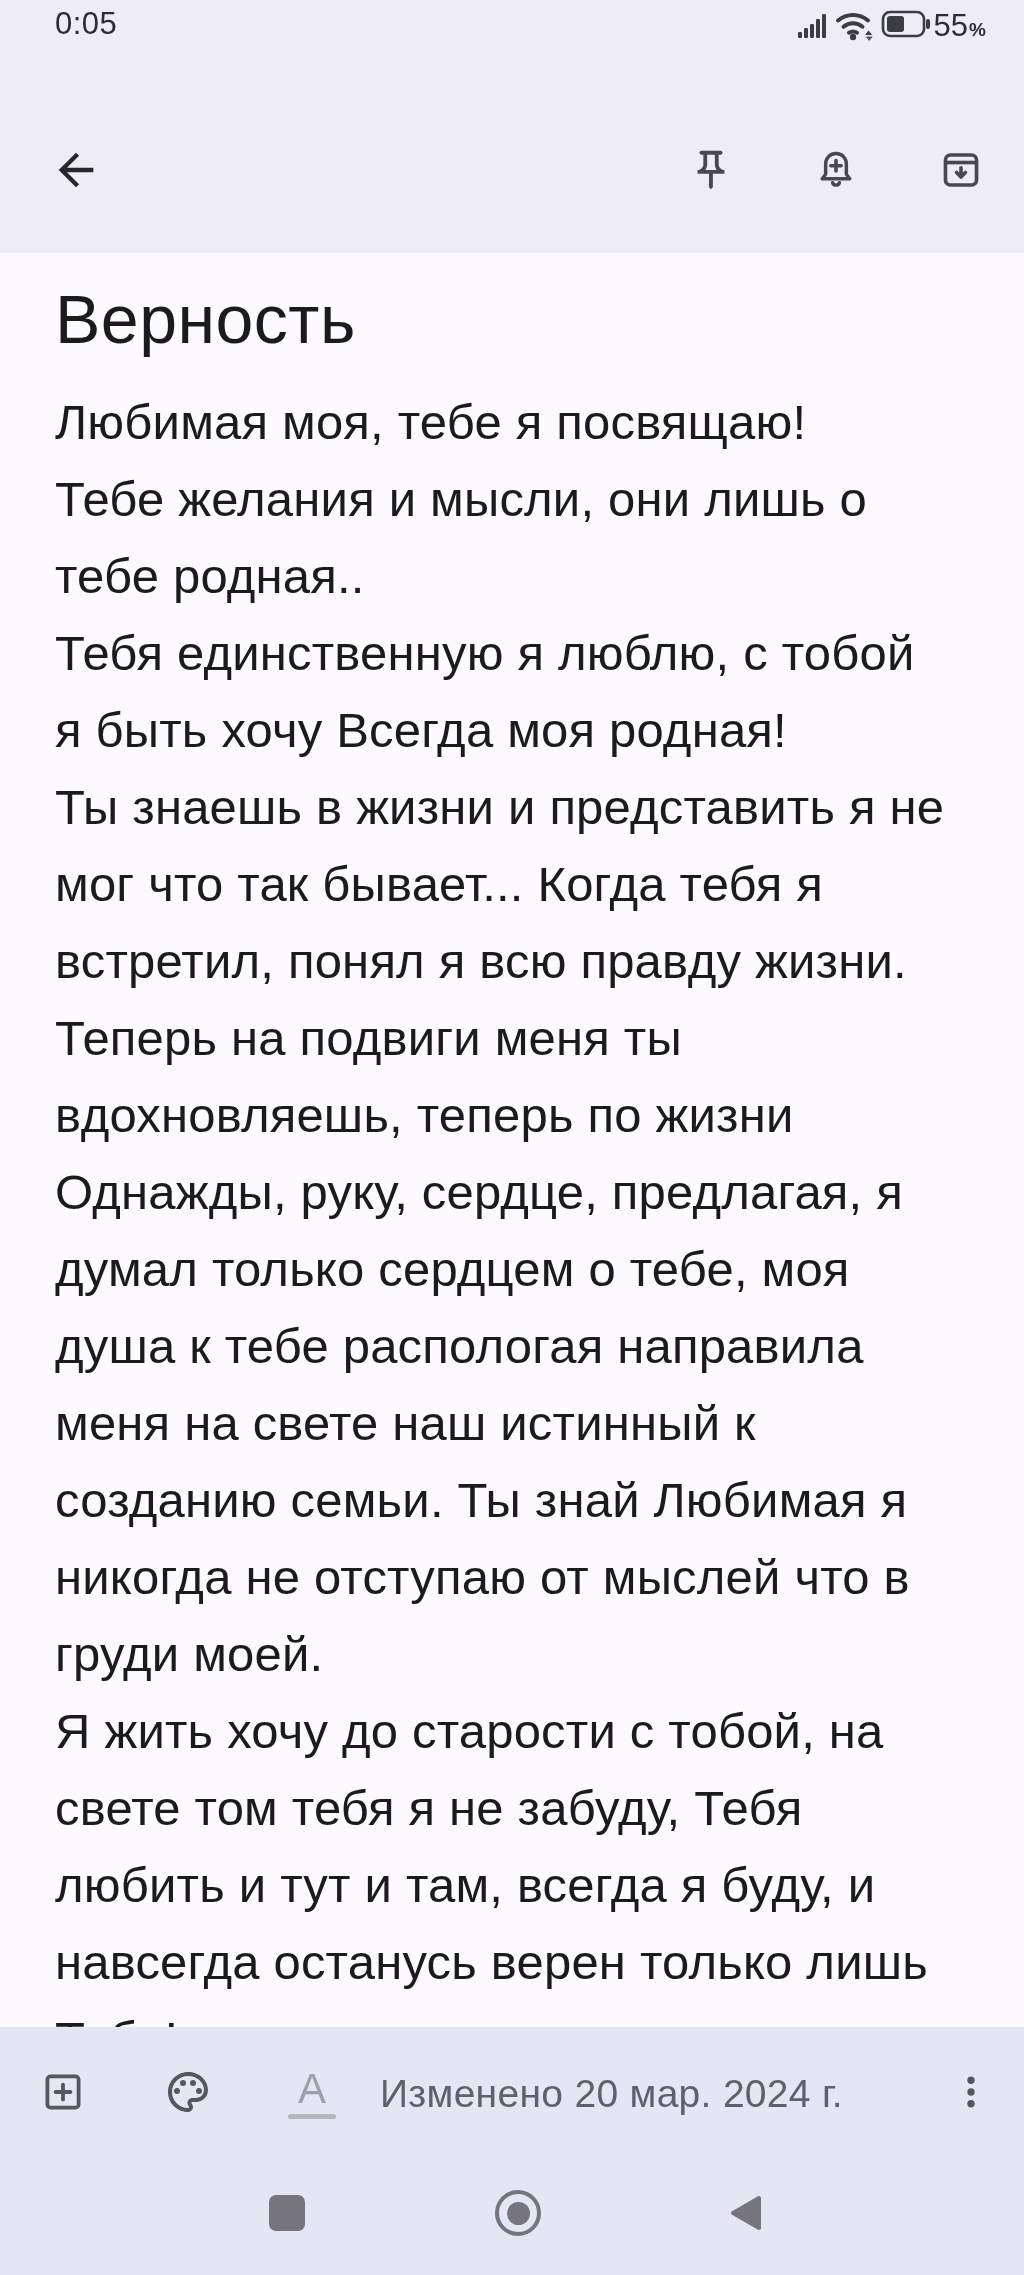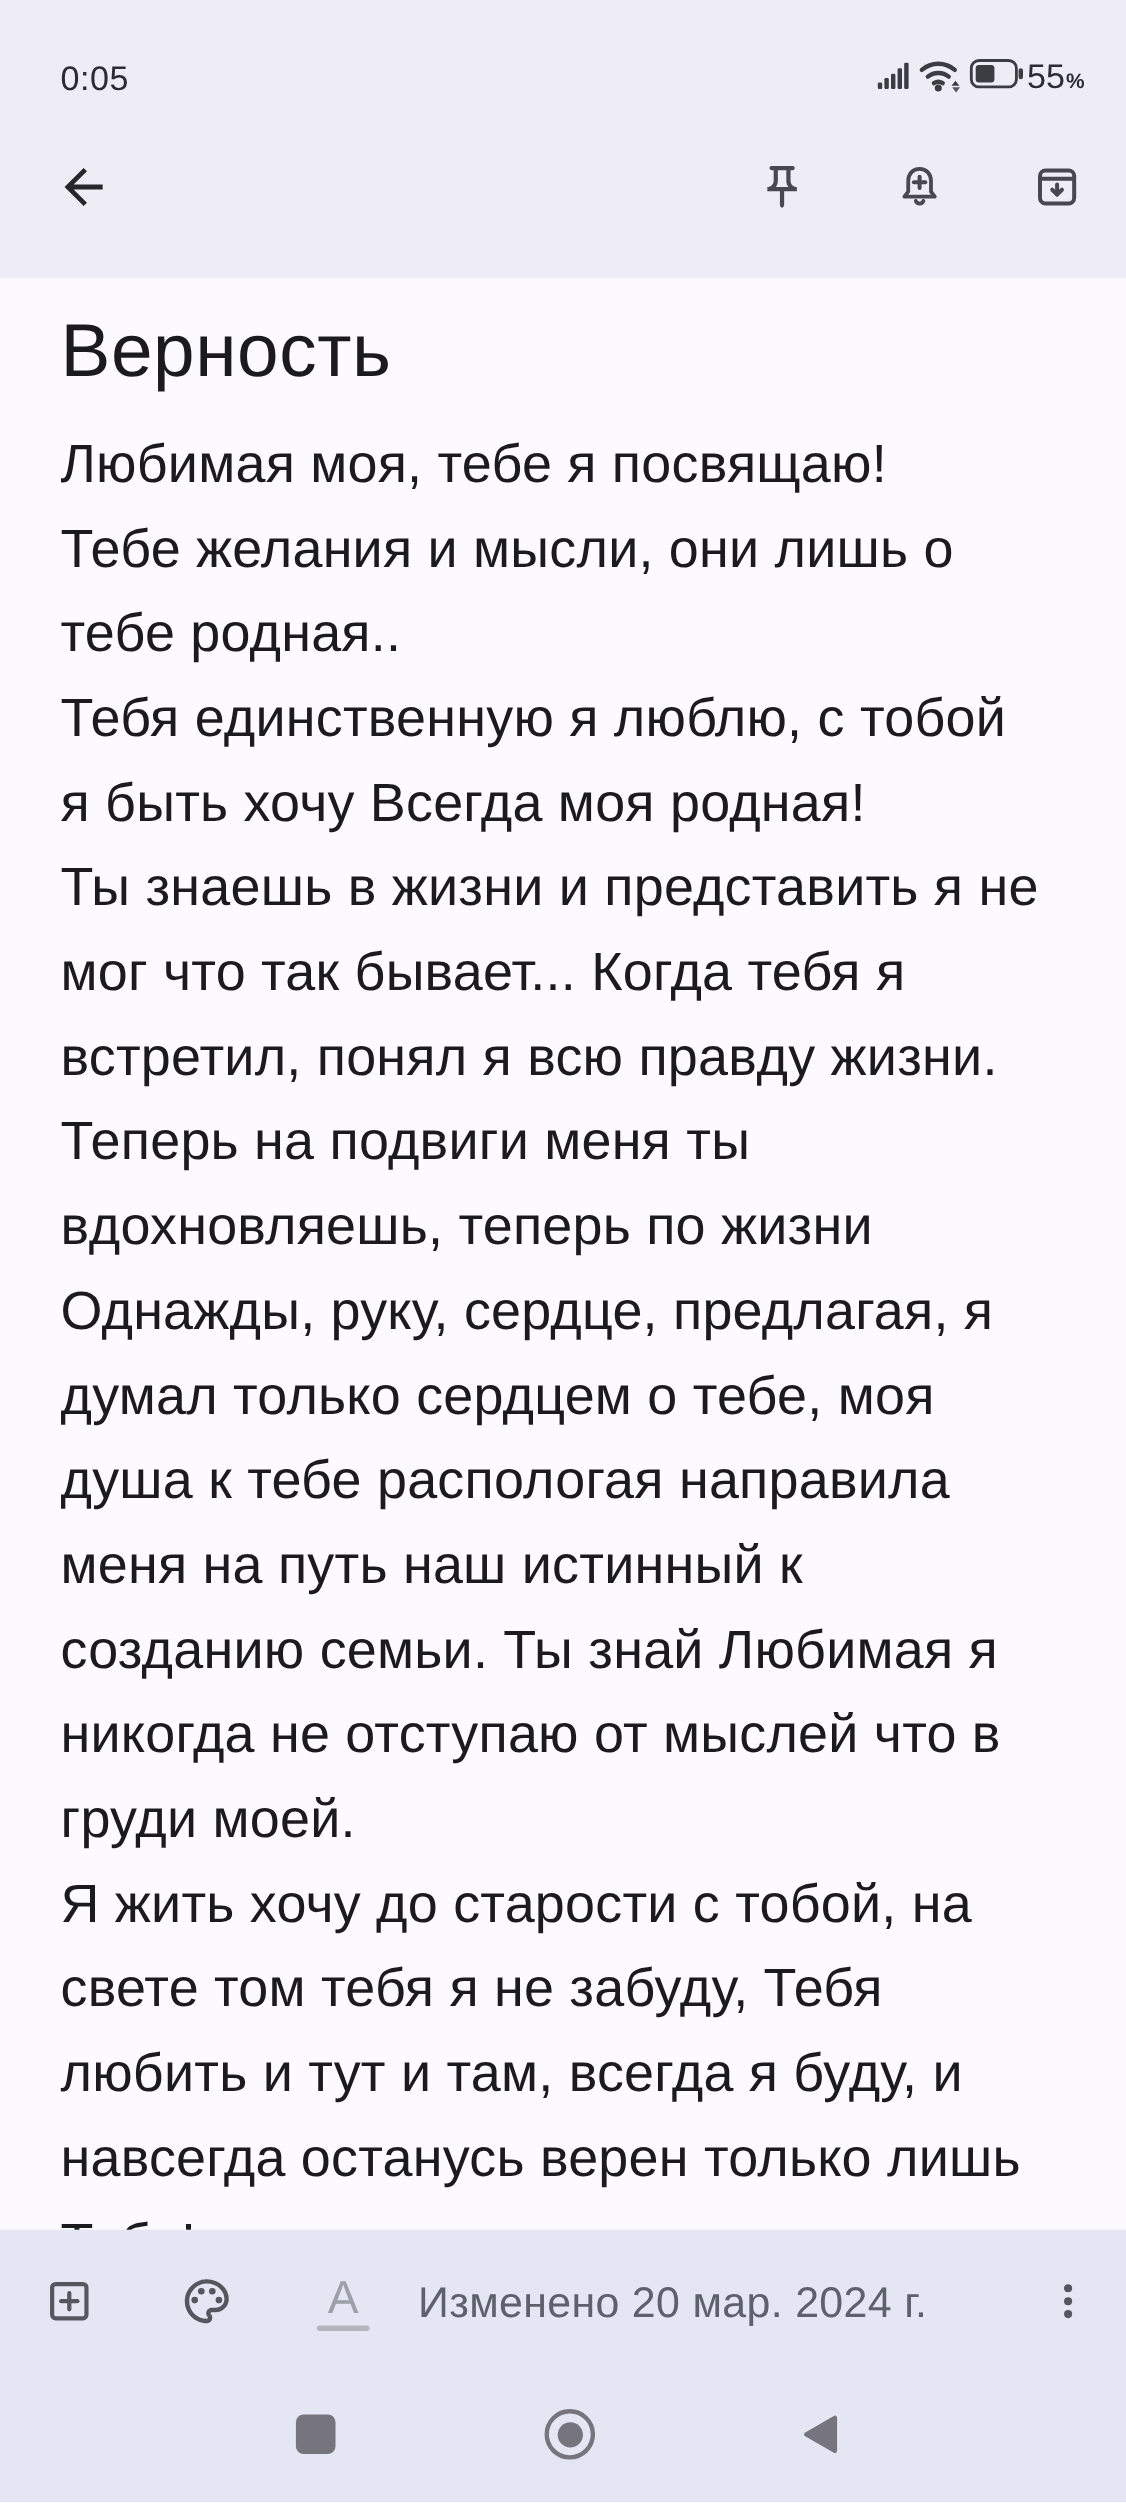--- a/index.html
+++ b/index.html
@@ -6,21 +6,21 @@
   .screen {
     position:relative; width:1024px; height:2275px; overflow:hidden;
     background:#fdfaff;
     font-family:"Liberation Sans","DejaVu Sans",sans-serif;
     -webkit-font-smoothing:antialiased;
   }
   
   .top-region { position:absolute; top:0; left:0; right:0; height:253px; background:#eeedf6; }
   .status-bar {
     position:absolute; top:0; left:0; right:0; height:90px;
-    display:flex; align-items:flex-end; padding:6px 38px 0 55px; box-sizing:border-box;
+    display:flex; align-items:flex-start; padding:6px 38px 0 55px; box-sizing:border-box;
   }
   .status-time { font-size:31px; font-weight:500; color:#2b2d33; letter-spacing:.5px; }
   .status-right { margin-left:auto; display:flex; align-items:center; gap:3px; }
   .batt-text { font-size:31px; color:#2b2d33; font-weight:500; display:flex; align-items:baseline; }
   .batt-text .pct { font-size:19px; font-weight:600; margin-left:1px; }
   .app-bar {
     position:absolute; top:90px; left:0; right:0; height:163px;
     display:flex; align-items:center; padding:0 40px 0 50px; box-sizing:border-box;
   }
   .app-bar .actions { margin-left:auto; display:flex; align-items:center; gap:79px; }
@@ -171,21 +171,21 @@
         <div class="body-line">Тебя единственную я люблю, с тобой</div>
         <div class="body-line">я быть хочу Всегда моя родная!</div>
         <div class="body-line">Ты знаешь в жизни и представить я не</div>
         <div class="body-line">мог что так бывает... Когда тебя я</div>
         <div class="body-line">встретил, понял я всю правду жизни.</div>
         <div class="body-line">Теперь на подвиги меня ты</div>
         <div class="body-line">вдохновляешь, теперь по жизни</div>
         <div class="body-line">Однажды, руку, сердце, предлагая, я</div>
         <div class="body-line">думал только сердцем о тебе, моя</div>
         <div class="body-line">душа к тебе распологая направила</div>
-        <div class="body-line">меня на путь наш истинный к</div>
+        <div class="body-line">меня на свете наш истинный к</div>
         <div class="body-line">созданию семьи. Ты знай Любимая я</div>
         <div class="body-line">никогда не отступаю от мыслей что в</div>
         <div class="body-line">груди моей.</div>
         <div class="body-line">Я жить хочу до старости с тобой, на</div>
         <div class="body-line">свете том тебя я не забуду, Тебя</div>
         <div class="body-line">любить и тут и там, всегда я буду, и</div>
         <div class="body-line">навсегда останусь верен только лишь</div>
         <div class="body-line">Тебе!</div>
       </div>
     <div class="signature">Белкин С.Г.</div>

